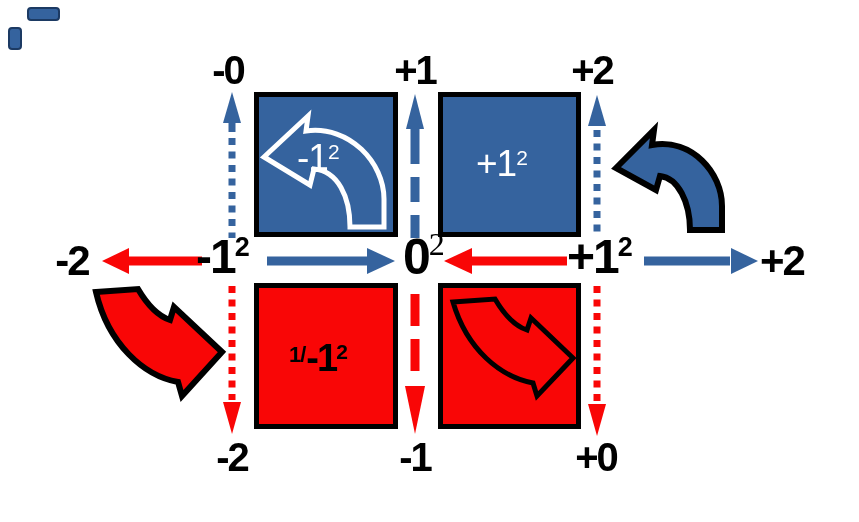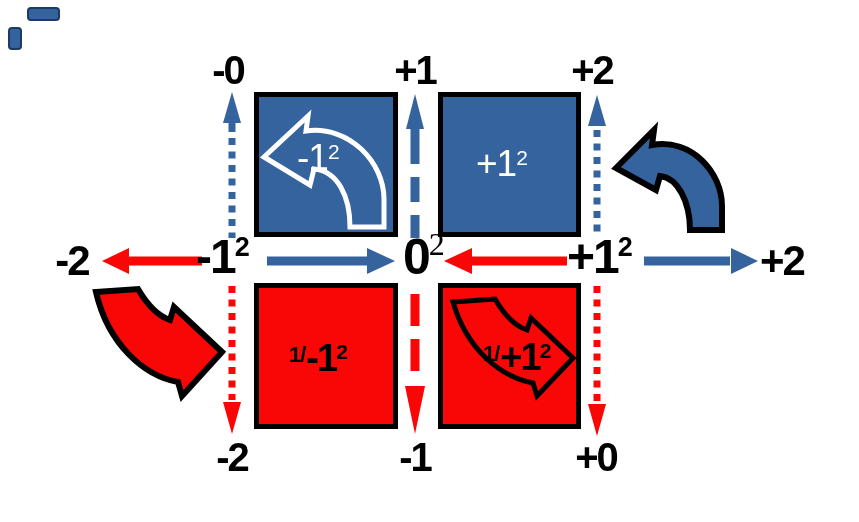--- a/index.html
+++ b/index.html
@@ -106,21 +106,20 @@
   <div class="lbl ax-sq" style="left:567px;top:233px;"><span>+1</span><span class="sup-b">2</span></div>
   <div class="lbl" style="left:750px;top:240px;width:64px;font-size:42px;">+2</div>
 
   <div class="square sq-red" style="left:254px;top:283px;width:144px;height:146px;text-align:right;">
     <div class="sq-text-black" style="left:30px;top:51px;"><span class="pref">1/</span><span>-1</span><span class="sup-k">2</span></div>
   </div>
   <div class="square sq-red" style="left:438px;top:283px;width:143px;height:146px;">
     <svg class="aw" style="left:2px;top:4px;" width="132" height="114" viewBox="0 0 132 114">
       <path class="nofill stroke-ink" stroke-width="5" stroke-linejoin="miter" d="M 8 10 L 50 7 C 60 24 70 34 82 38 L 86 26 L 128 66 L 92 104 L 88 91 C 56 85 22 58 8 10 Z"></path>
     </svg>
-    <div class="sq-text-black" style="left:40px;top:50px;"><span class="pref">1/</span><span>+1</span><span class="sup-k">2</span></div>
   </div>
 
   <svg class="aw" style="left:221px;top:284px;" width="22" height="152">
     <line class="stroke-red" x1="11" y1="2" x2="11" y2="116" stroke-width="7" stroke-dasharray="7 6.5"></line>
     <polygon class="fill-red" points="11,150 2,118 20,118"></polygon>
   </svg>
   <svg class="aw" style="left:404px;top:290px;" width="22" height="146">
     <line class="stroke-red" x1="11" y1="4" x2="11" y2="84" stroke-width="9" stroke-dasharray="32 13"></line>
     <polygon class="fill-red" points="11,144 1,96 21,96"></polygon>
   </svg>

